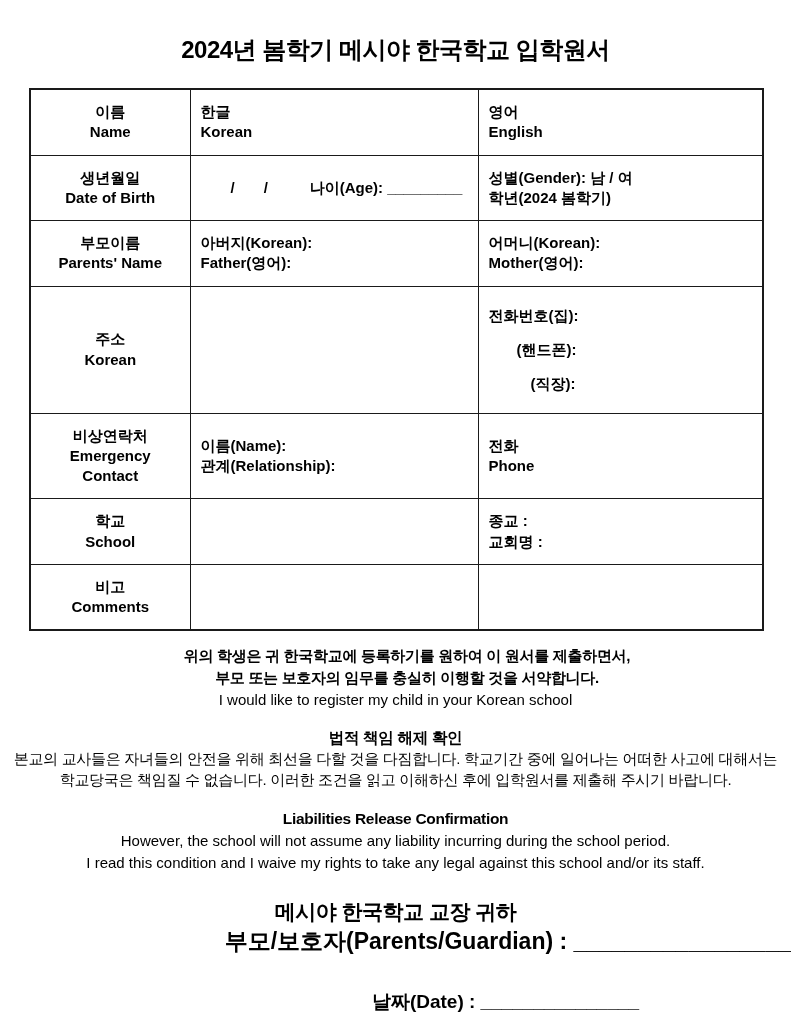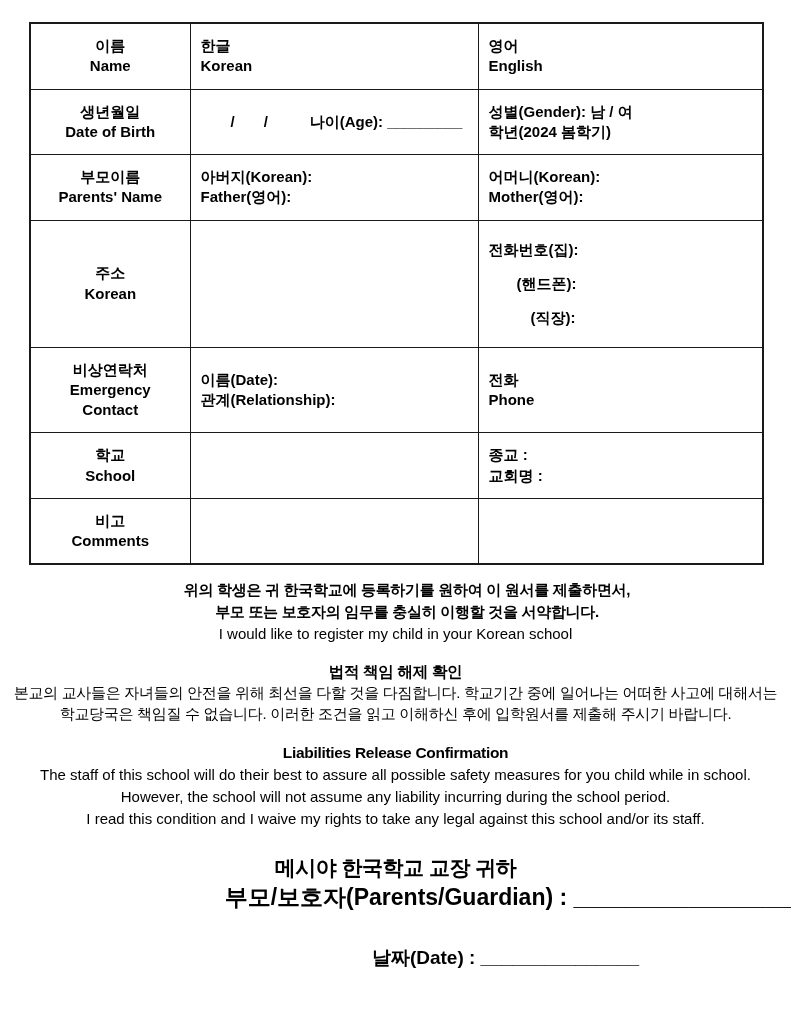--- a/index.html
+++ b/index.html
@@ -43,20 +43,21 @@
   .liab { margin-top:18px; font-size:15px; line-height:22px; }
   .closing { margin-top:24px; text-align:center; font-size:21px; font-weight:700; letter-spacing:-0.5px; }
   .sig-parents { text-align:right; font-size:23px; font-weight:700; }
   .sig-date { margin-top:32px; width:571px; margin-left:220px; text-align:center; font-size:19px; font-weight:700; }
 </style>
 </head>
 <body>
 
 <div class="page">
 
+  <div class="title">2024년 봄학기 메시야 한국학교 입학원서</div>
 
   <table class="form-table">
     <colgroup>
       <col style="width:160px">
         <col style="width:288px">
         <col style="width:285px">
     </colgroup>
 
     <tbody>
         <tr class="h-name">
@@ -115,21 +116,21 @@
         <div class="phone-line ind2">(직장):</div>
       </td>
     </tr>
 
     <tr class="h-emergency">
       <td class="lbl">
         <div>비상연락처</div>
         <div>Emergency Contact</div>
       </td>
       <td>
-        <div>이름(Date):</div>
+        <div>이름(Name):</div>
         <div>관계(Relationship):</div>
       </td>
       <td>
         <div>전화</div>
         <div>Phone</div>
       </td>
     </tr>
 
     <tr class="h-school">
       <td class="lbl">
@@ -161,21 +162,20 @@
   </div>
 
   <div class="legal centered">
     <div class="section-heading">법적 책임 해제 확인</div>
     <div>본교의 교사들은 자녀들의 안전을 위해 최선을 다할 것을 다짐합니다. 학교기간 중에 일어나는 어떠한 사고에 대해서는</div>
     <div>학교당국은 책임질 수 없습니다. 이러한 조건을 읽고 이해하신 후에 입학원서를 제출해 주시기 바랍니다.</div>
   </div>
 
   <div class="liab centered">
     <div class="section-heading">Liabilities Release Confirmation</div>
-    <div>The staff of this school will do their best to assure all possible safety measures for you child while in school.</div>
     <div>However, the school will not assume any liability incurring during the school period.</div>
     <div>I read this condition and I waive my rights to take any legal against this school and/or its staff.</div>
   </div>
 
   <div class="closing">메시야 한국학교 교장 귀하</div>
 
   <div class="sig-parents">
     <span>부모/보호자(Parents/Guardian) : </span><span>_________________</span>
   </div>
 

